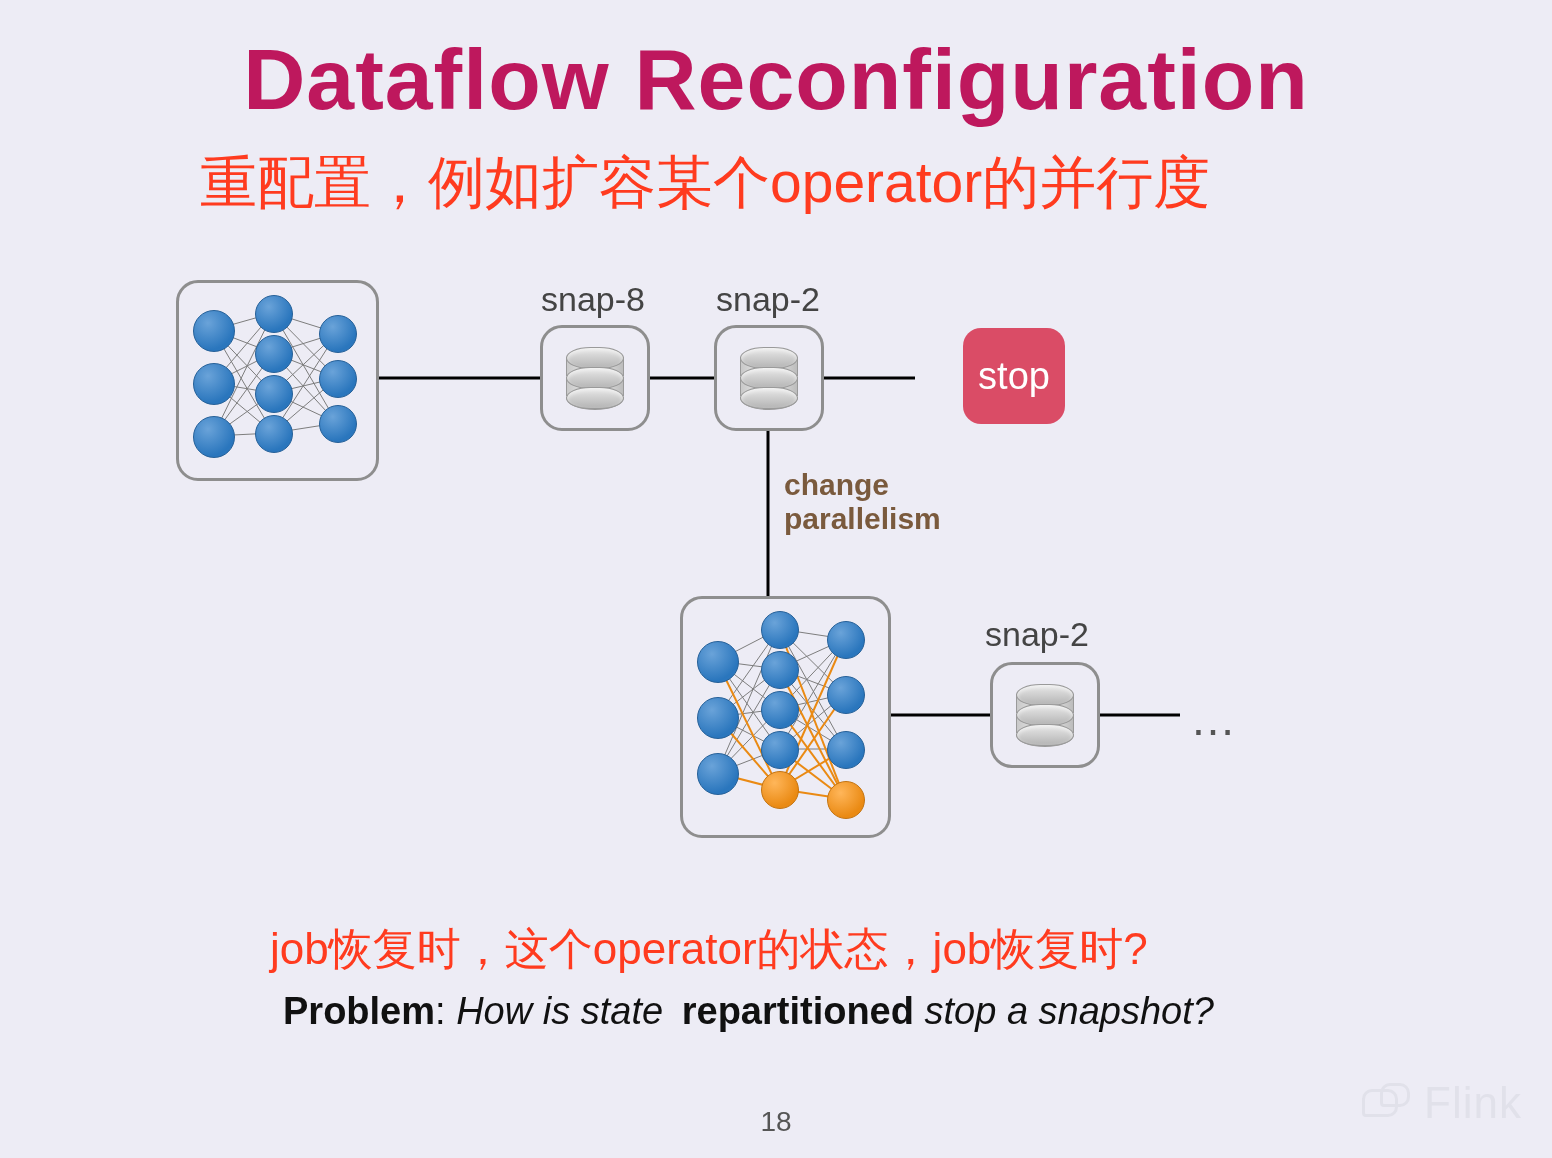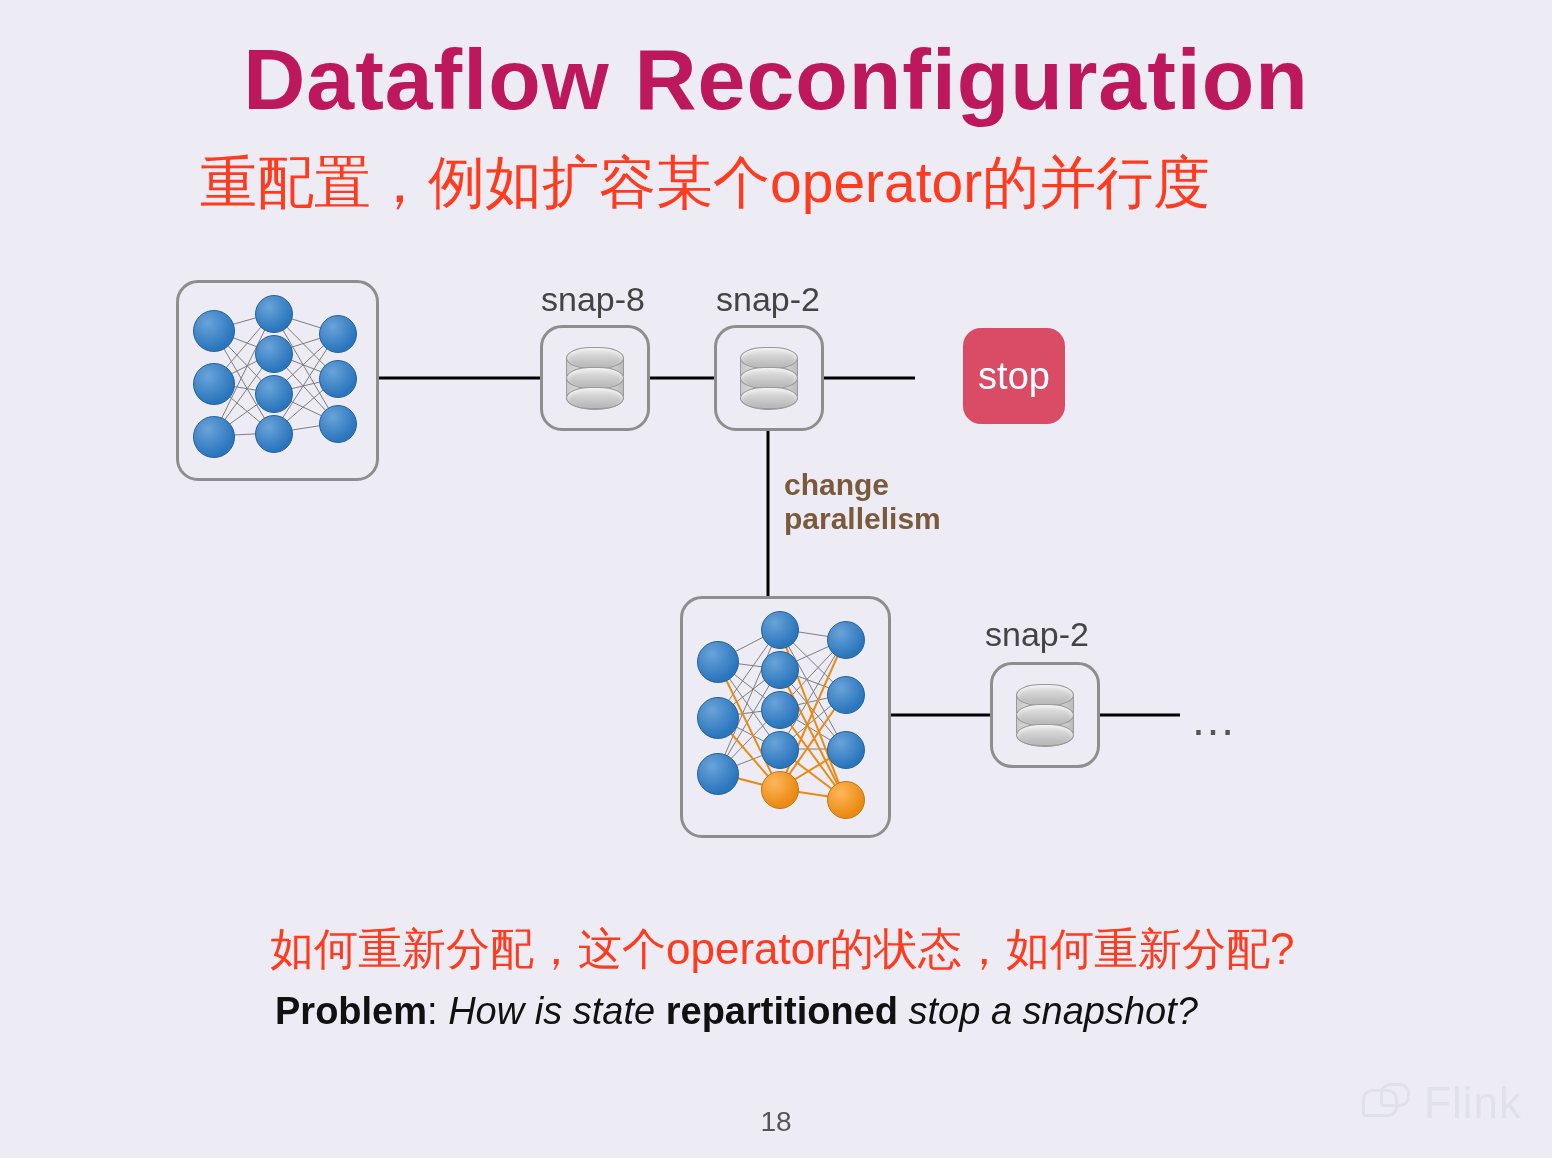--- a/index.html
+++ b/index.html
@@ -86,21 +86,21 @@
     color: #ff3b1f;
   }
   .q-problem {
     position: absolute;
     left: 275px;
     top: 990px;
     font-size: 38px;
     color: #111;
     font-weight: 300;
   }
-  .q-problem b { font-weight: 700; font-style: normal; }
+  .q-problem b { font-weight: 700; font-style: normal; margin-left: 8px; }
   .q-problem i { font-style: italic; }
 
   .pagenum {
     position: absolute;
     bottom: 20px;
     left: 0; right: 0;
     text-align: center;
     font-size: 28px;
     color: #555;
   }
@@ -333,21 +333,21 @@
       <span class="body" style="top:10px;"></span>
         <span class="disk" style="top:0;"></span>
       <span class="body" style="top:30px;"></span>
         <span class="disk" style="top:20px;"></span>
       <span class="body" style="top:50px; height:12px; border-bottom:1px solid #9a9a9a; border-radius:0 0 29px 29px/0 0 12px 12px;"></span>
       <span class="disk" style="top:40px;"></span>
     </span>
   </div>
   <div class="ellipsis" style="left:1190px; top:692px;">…</div>
 
-  <div class="q-red">如何重新分配，这个operator的状态，如何重新分配?</div>
+  <div class="q-red">job恢复时，这个operator的状态，job恢复时?</div>
   <div class="q-problem">
     <b>Problem</b><span>: </span><i>How is state </i><i><b>repartitioned</b></i><i> stop a snapshot?</i>
   </div>
 
   <div class="pagenum">18</div>
 
   <div class="watermark">
     <span class="bubble"></span>
     <span>Flink</span>
   </div>

